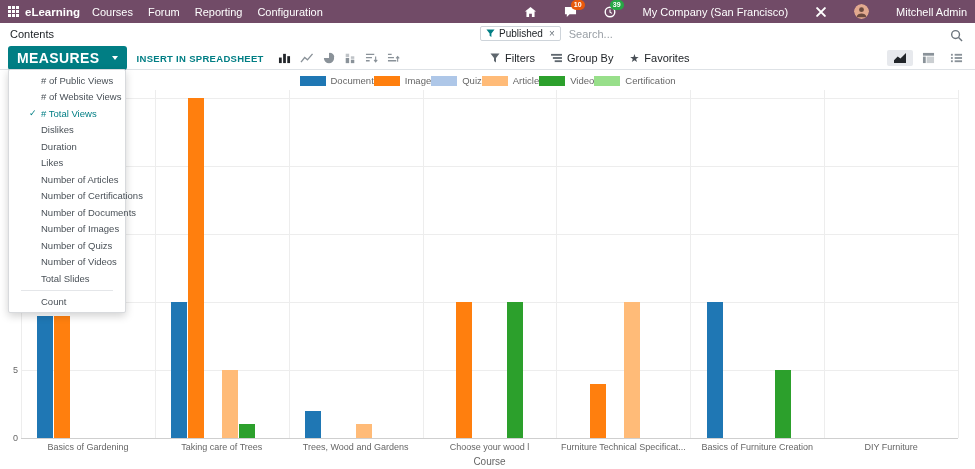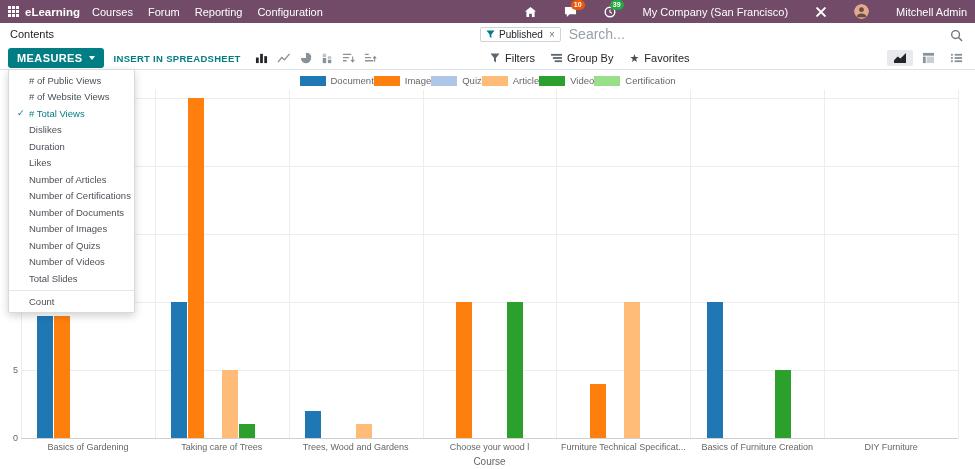--- a/index.html
+++ b/index.html
@@ -21,46 +21,46 @@
   .badge.green{background:#28a745}
   .avatar{width:15px;height:15px;border-radius:50%;overflow:hidden;display:flex}
 
   
   .crumb-row{position:absolute;top:23px;left:0;right:0;height:24px;background:#fff}
   .page-title{position:absolute;left:10px;top:5px;font-size:11px;color:#212529}
   .search-area{position:absolute;left:480px;top:3px;display:flex;align-items:center;gap:8px}
   .facet{display:flex;align-items:center;gap:4px;border:1px solid #ced4da;border-radius:2px;
     padding:1px 5px;font-size:10px;color:#212529;background:#fff;cursor:pointer}
   .facet .x{color:#6c757d;margin-left:2px;cursor:pointer}
-  .search-ph{font-size:14px;color:#9aa0a6}
+  .search-ph{font-size:11px;color:#9aa0a6}
   .search-mag{position:absolute;right:12px;top:5px;cursor:pointer}
 
   
   .toolbar{position:absolute;top:47px;left:0;right:0;height:23px;background:#fff;
     border-bottom:1px solid #dee2e6;z-index:5}
   .tb-left{position:absolute;left:8px;top:0;height:22px;display:flex;align-items:center;gap:10px}
-  .btn-measures{background:#017e84;color:#fff;font-size:11px;font-weight:bold;letter-spacing:.4px;
-    border:none;border-radius:3px;padding:4px 9px;display:flex;align-items:center;gap:6px;cursor:pointer}
+  .btn-measures{background:#017e84;color:#fff;font-size:14px;font-weight:bold;letter-spacing:.4px;
+    border:none;border-radius:3px;padding:4px 9px;display:flex;align-items:center;gap:12px;cursor:pointer}
   .caret{width:0;height:0;border-left:3.5px solid transparent;border-right:3.5px solid transparent;
     border-top:4px solid #fff}
   .link-insert{color:#017e84;font-size:9.5px;font-weight:bold;letter-spacing:.3px;cursor:pointer}
   .chart-type-icons{display:flex;gap:9px;align-items:center;margin-left:4px;color:#8a9299}
   .ct{display:flex;align-items:center;cursor:pointer;color:#8a9299}
   .ct.active{color:#212529}
   .tb-center{position:absolute;left:490px;top:0;height:22px;display:flex;align-items:center;
     gap:16px;font-size:11px;color:#212529}
   .tb-item{display:flex;gap:5px;align-items:center;cursor:pointer}
   .star{font-size:11px;color:#495057;line-height:1}
   .tb-right{position:absolute;right:6px;top:0;height:22px;display:flex;align-items:center;gap:3px}
   .view-btn{padding:2px 6px;border-radius:2px;display:flex;align-items:center;cursor:pointer;color:#8a9299}
   .view-btn.active{background:#e7e9ed;color:#212529}
 
   
-  .dropdown{position:absolute;left:8px;top:69px;width:127px;background:#fff;border:1px solid #d8dadd;
-    box-shadow:0 3px 8px rgba(0,0,0,.18);z-index:20;padding:2px 0;border-radius:2px}
+  .dropdown{position:absolute;left:8px;top:69px;width:118px;background:#fff;border:1px solid #d8dadd;
+    box-shadow:0 3px 8px rgba(0,0,0,.18);z-index:20;padding:2px 12px;border-radius:2px}
   .dd-item{height:16.5px;font-size:9.5px;color:#495057;padding:0 8px;display:flex;gap:4px;
     align-items:center;cursor:pointer;white-space:nowrap}
   .dd-item .chk{width:8px;font-size:9px;color:#017e84;flex:none}
   .dd-item.checked{color:#017e84}
   .dd-divider{border-top:1px solid #e4e6e9;margin:3px 0}
 
   
   #chart-layer{position:absolute;inset:0;z-index:1}
   .hline{position:absolute;height:1px;background:#ededed}
   .hline.zero{background:#cfcfcf}

